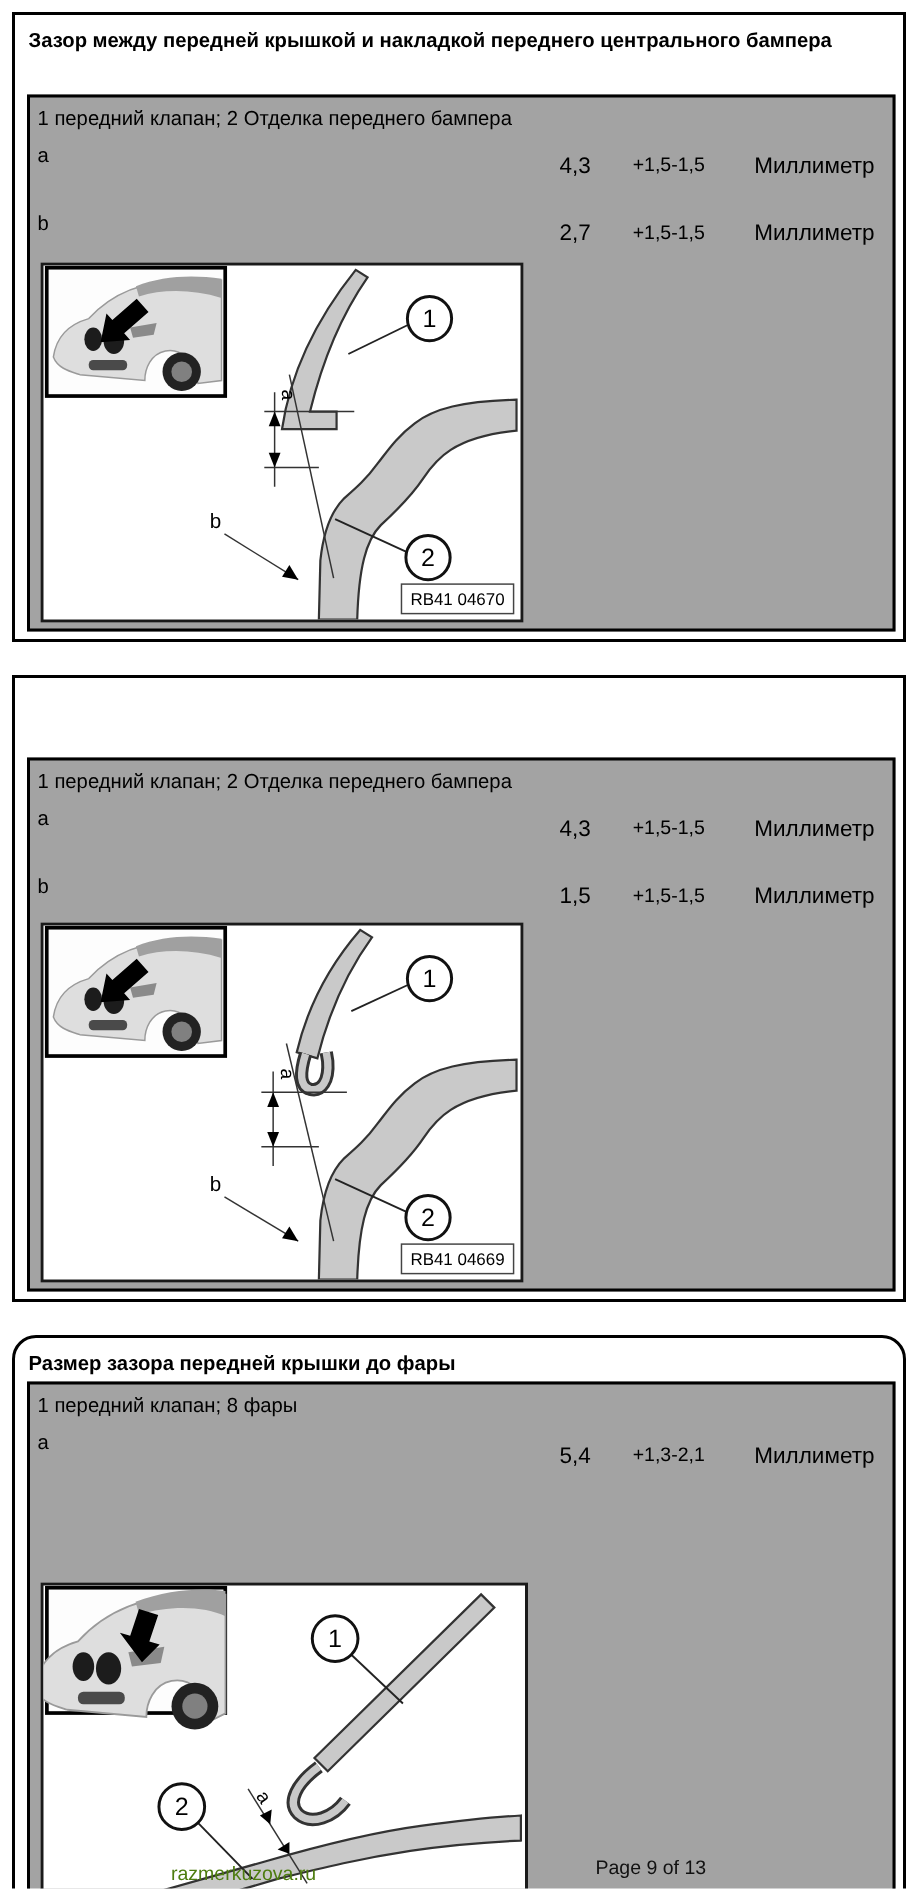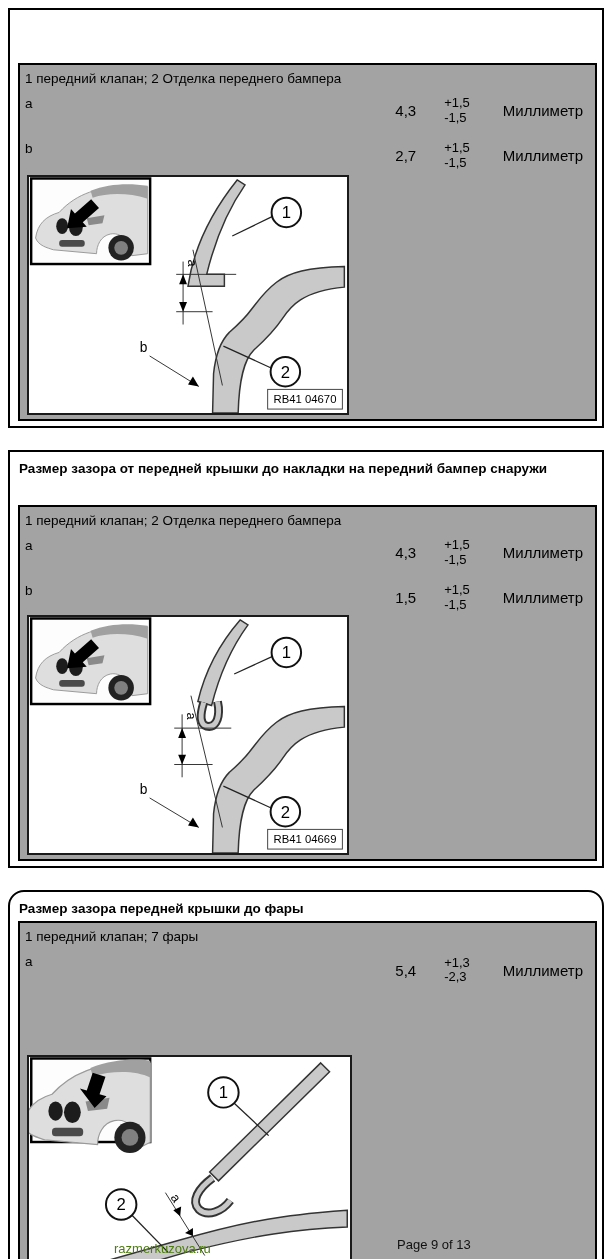--- a/index.html
+++ b/index.html
@@ -47,21 +47,21 @@
   }
   #section-3 .specrow { height: 48px; }
   .rowlabel {
     align-self: flex-start;
     padding-top: 7px;
     font-size: 13.5px;
   }
   .valblock { display: flex; align-items: center; gap: 24px; }
   .val  { font-size: 15px; }
   .tol  {
-    display: flex; flex-direction: column;
+    display: flex; flex-direction: row;
     font-size: 13px; line-height: 14.5px;
     margin-left: 4px;
   }
   .unit { font-size: 15px; margin-left: 9px; }
   .figure {
     position: absolute;
     left: 7px; bottom: 4px;
     border: 2px solid #1a1a1a;
     background: #fff;
   }
@@ -81,20 +81,21 @@
     left: 397px; top: 1237px;
     font-size: 13px;
     color: #111;
     z-index: 5;
   }
 </style>
 </head>
 <body>
 
 <div class="section" id="section-1">
+  <div class="title">Зазор между передней крышкой и накладкой переднего центрального бампера</div>
   <div class="inner two-line-title">
     <div class="legend">1 передний клапан; 2 Отделка переднего бампера</div>
 
     <div class="specrow">
       <span class="rowlabel">a</span>
       <span class="valblock">
         <span class="val">4,3</span>
         <span class="tol">
           <span>+1,5</span>
           <span>-1,5</span>
@@ -157,21 +158,20 @@
           <circle cx="93" cy="72" r="13" fill="#222"></circle>
           <circle cx="93" cy="72" r="7" fill="#808080"></circle>
           <path d="M38,52 L58,50.5 L54,46 L70.5,31.5 L62.5,22.5 L46,37 L42,32.5 Z" fill="#000"></path>
         </g>
       </svg>
     </div>
   </div>
 </div>
 
 <div class="section" id="section-2">
-  <div class="title">Размер зазора от передней крышки до накладки на передний бампер снаружи</div>
   <div class="inner two-line-title">
     <div class="legend">1 передний клапан; 2 Отделка переднего бампера</div>
 
     <div class="specrow">
       <span class="rowlabel">a</span>
       <span class="valblock">
         <span class="val">4,3</span>
         <span class="tol">
           <span>+1,5</span>
           <span>-1,5</span>
@@ -238,29 +238,29 @@
           <path d="M38,52 L58,50.5 L54,46 L70.5,31.5 L62.5,22.5 L46,37 L42,32.5 Z" fill="#000"></path>
         </g>
       </svg>
     </div>
   </div>
 </div>
 
 <div class="section" id="section-3">
   <div class="title">Размер зазора передней крышки до фары</div>
   <div class="inner one-line-title">
-    <div class="legend">1 передний клапан; 7 фары</div>
+    <div class="legend">1 передний клапан; 8 фары</div>
 
     <div class="specrow">
       <span class="rowlabel">a</span>
       <span class="valblock">
         <span class="val">5,4</span>
         <span class="tol">
           <span>+1,3</span>
-          <span>-2,3</span>
+          <span>-2,1</span>
         </span>
         <span class="unit">Миллиметр</span>
       </span>
     </div>
 
     <div class="figure fig-s3">
       <svg viewBox="0 0 325 234">
 
         <path d="M296,6 L305,15 L192,126 L183,117 Z" fill="#c9c9c9" stroke="#333" stroke-width="1.5"></path>
         <path d="M186,123 C171,134 164,147 172,155 C181,163 196,157 204,146" fill="none" stroke="#333" stroke-width="9"></path>

